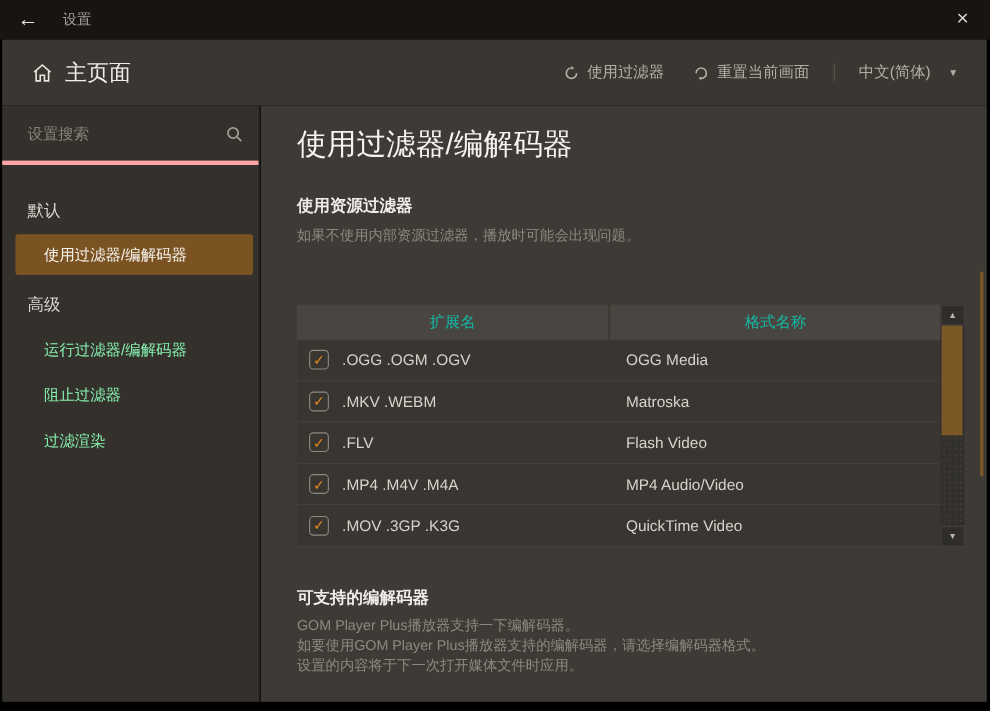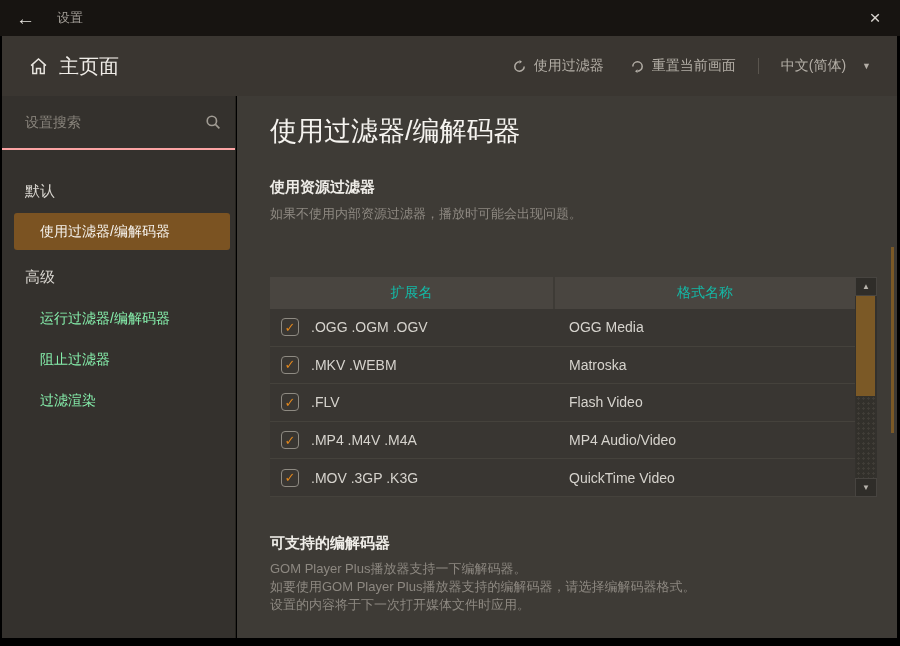--- a/index.html
+++ b/index.html
@@ -25,21 +25,21 @@
   .hdr-btn { display:flex; align-items:center; cursor:pointer; }
   .hdr-btn svg { margin-right:7px; display:block; }
   .hdr-sep { width:1px; height:16px; background:#5a554e; margin:0 22px; }
   .lang-select { display:flex; align-items:center; cursor:pointer; }
   .lang-caret { font-size:9px; margin-left:16px; color:#b3aea6; }
   .gap24 { width:26px; }
 
   
   .sidebar { position:absolute; left:2px; top:96px; width:234px; bottom:8px; background:#34312d;
     border-right:1px solid #26241f; }
-  .search-row { position:relative; height:54px; border-bottom:2px solid #fca5a5; }
+  .search-row { position:relative; height:54px; border-bottom:4px solid #fca5a5; }
   .search-input { width:100%; height:100%; background:transparent; border:none; outline:none;
     color:#cfcbc4; font-size:14px; padding:0 42px 0 23px; font-family:inherit; }
   .search-input::placeholder { color:#87827a; opacity:1; }
   .search-icon { position:absolute; right:13px; top:17px; }
   .side-section-title { margin:32px 0 0 23px; color:#e9e6e0; font-size:19px; }
   .group-label { margin:32px 0 0 23px; color:#dad7d1; font-size:15px; }
   .group-label.second { margin-top:18px; }
   .nav-item { font-size:14px; color:#86efac; padding-left:38px; margin-top:23px; cursor:pointer; }
   .nav-item.selected { margin:12px 5px 0 12px; padding-left:26px; height:37px; line-height:37px;
     background:#7b5322; color:#f6f3ee; border-radius:3px; }

